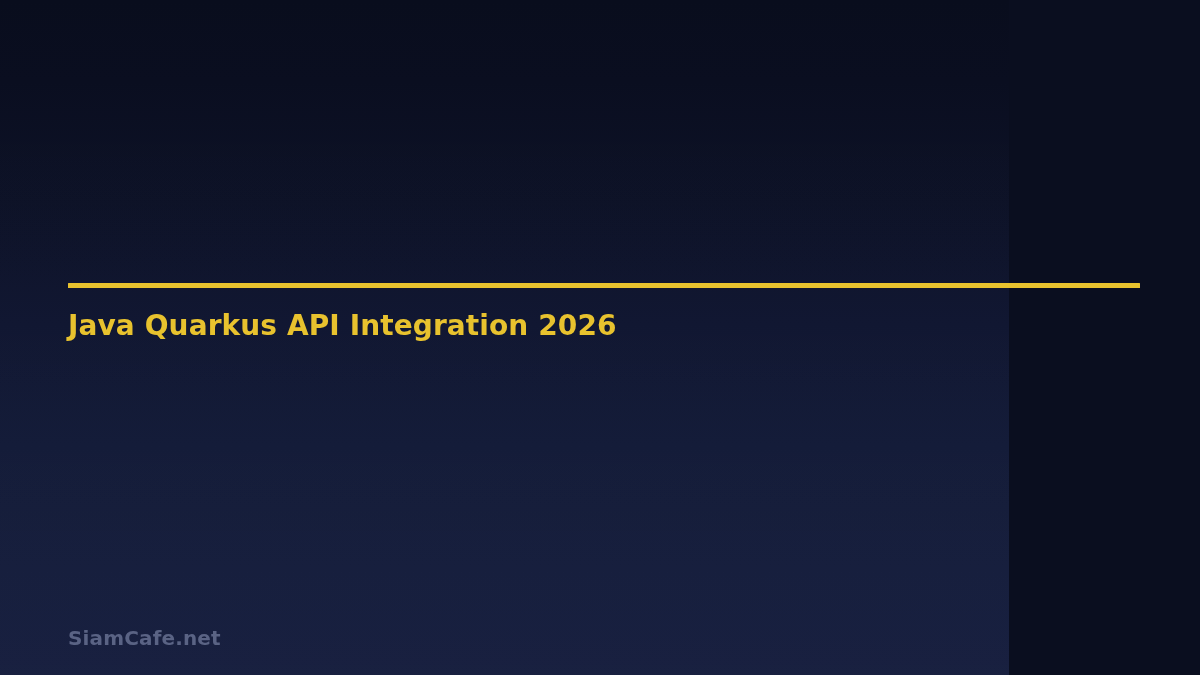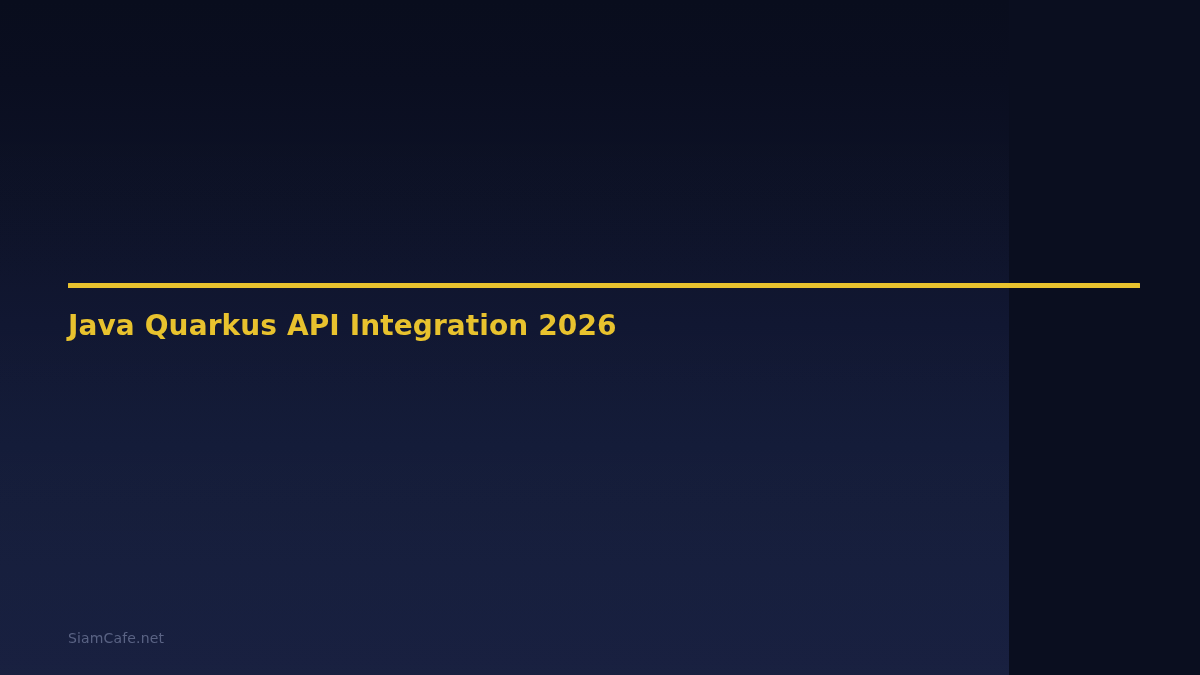--- a/index.html
+++ b/index.html
@@ -78,22 +78,22 @@
 
   
   .footer {
     position: absolute;
     left: 68px;
     top: 628px;
     z-index: 2;
   }
 
   .footer-brand {
-    font-size: 14px;
-    font-weight: normal;
+    font-size: 20px;
+    font-weight: bold;
     line-height: 20px;
     color: #5a6384;
     letter-spacing: 0.15px;
     white-space: nowrap;
   }
 </style>
 </head>
 <body>
 
 <div class="slide">

